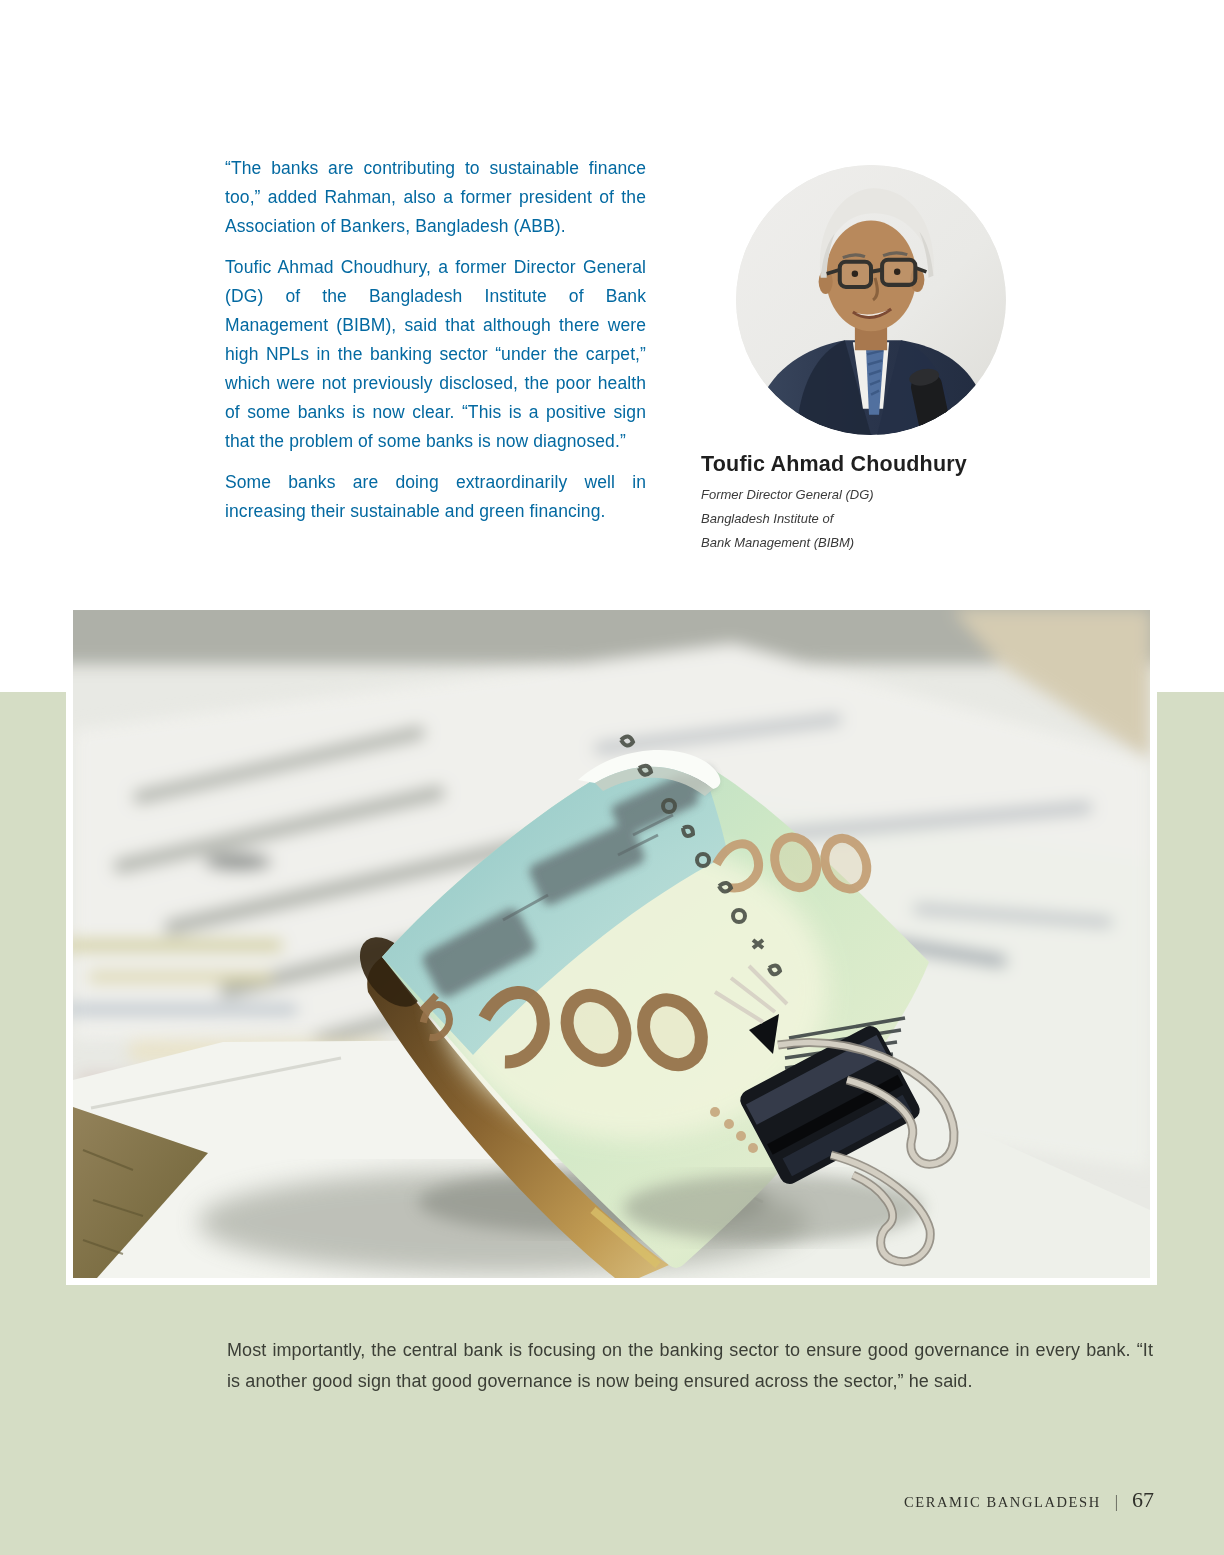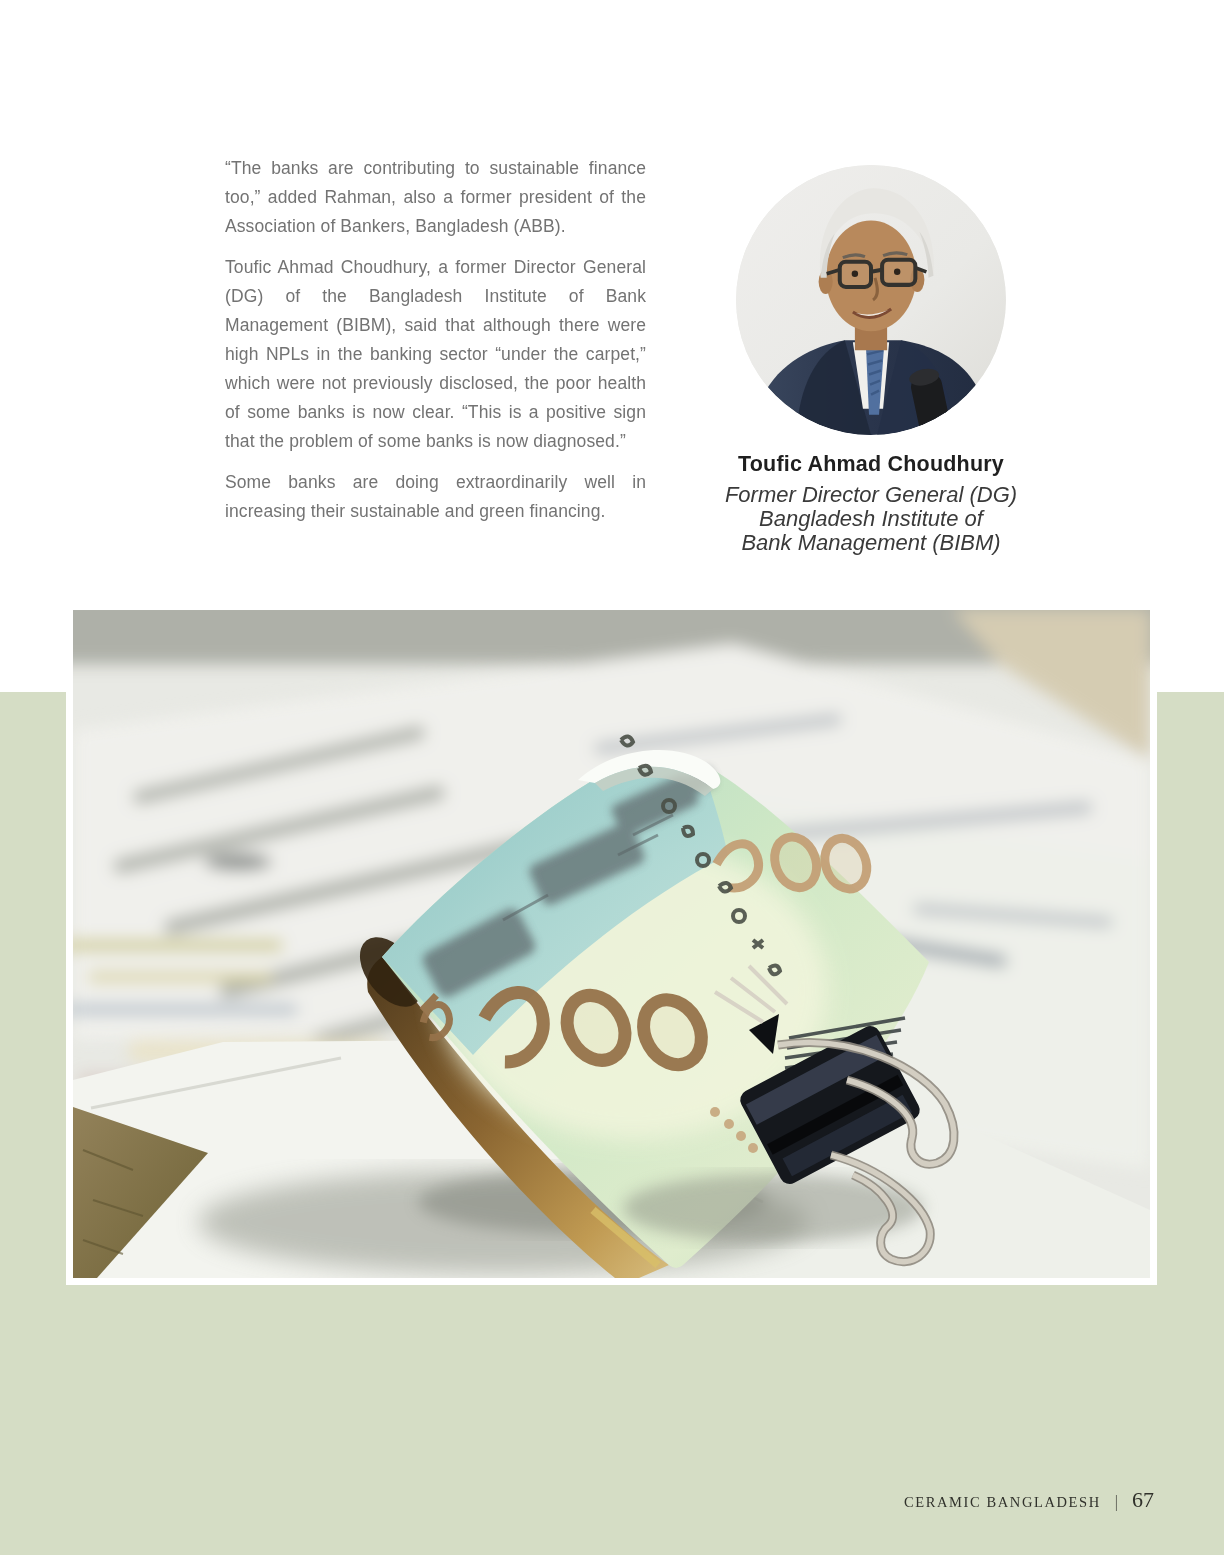--- a/index.html
+++ b/index.html
@@ -6,30 +6,30 @@
   .page{
     position:relative;width:1224px;height:1555px;background:#ffffff;
     overflow:hidden;font-family:"Liberation Sans",sans-serif;
   }
   
   .green-band{position:absolute;left:0;top:692px;width:1224px;height:863px;background:#d5ddc5;}
 
   
   .text-col{
     position:absolute;left:225px;top:154px;width:421px;
-    font-size:17.5px;line-height:29px;color:#737373;
+    font-size:17.5px;line-height:29px;color:#0369a1;
     text-align:justify;letter-spacing:.1px;
   }
   .text-col p{margin:0 0 12px 0;}
 
   
-  .profile{position:absolute;left:701px;top:165px;width:340px;text-align:center;}
+  .profile{position:absolute;left:701px;top:165px;width:340px;}
   .portrait-wrap{width:270px;height:270px;margin:0 auto;border-radius:50%;overflow:hidden;background:#ebebe8;}
   .profile-name{margin-top:17px;font-size:21.5px;font-weight:bold;color:#1f1f1f;letter-spacing:.2px;}
-  .profile-title{margin-top:6px;font-style:italic;font-size:22px;line-height:24px;color:#3a3a3a;}
+  .profile-title{margin-top:6px;font-style:italic;font-size:13px;line-height:24px;color:#3a3a3a;}
 
   
   .photo-frame{
     position:absolute;left:66px;top:603px;width:1077px;height:668px;
     background:#ffffff;padding:7px;margin:0;
   }
   .photo-frame svg{display:block;width:1077px;height:668px;}
 
   
   .bottom-text{
@@ -292,20 +292,21 @@
         <g fill="none" stroke="#d3cec2" stroke-width="5.5">
           <path d="M705,435 C780,423 850,458 872,494 C886,520 884,546 864,553 C847,558 834,545 839,528 C845,505 814,481 774,470"></path>
           <path d="M758,545 C808,558 850,592 857,620 C860,643 838,658 818,649 C804,642 805,624 816,615 C827,604 812,579 780,565"></path>
         </g>
         <path d="M690,412 L642,382 M702,402 L658,368 M714,394 L676,356" stroke="#d8d3c6" stroke-width="4" fill="none"></path>
       </g>
     </svg>
   </figure>
 
   <section class="bottom-text">
+    <p>Most importantly, the central bank is focusing on the banking sector to ensure good governance in every bank. “It is another good sign that good governance is now being ensured across the sector,” he said.</p>
   </section>
 
   <footer class="footer">
     <span class="brand">CERAMIC BANGLADESH</span>
     <span class="sep">|</span>
     <span class="pagenum">67</span>
   </footer>
 
 </div>
 

